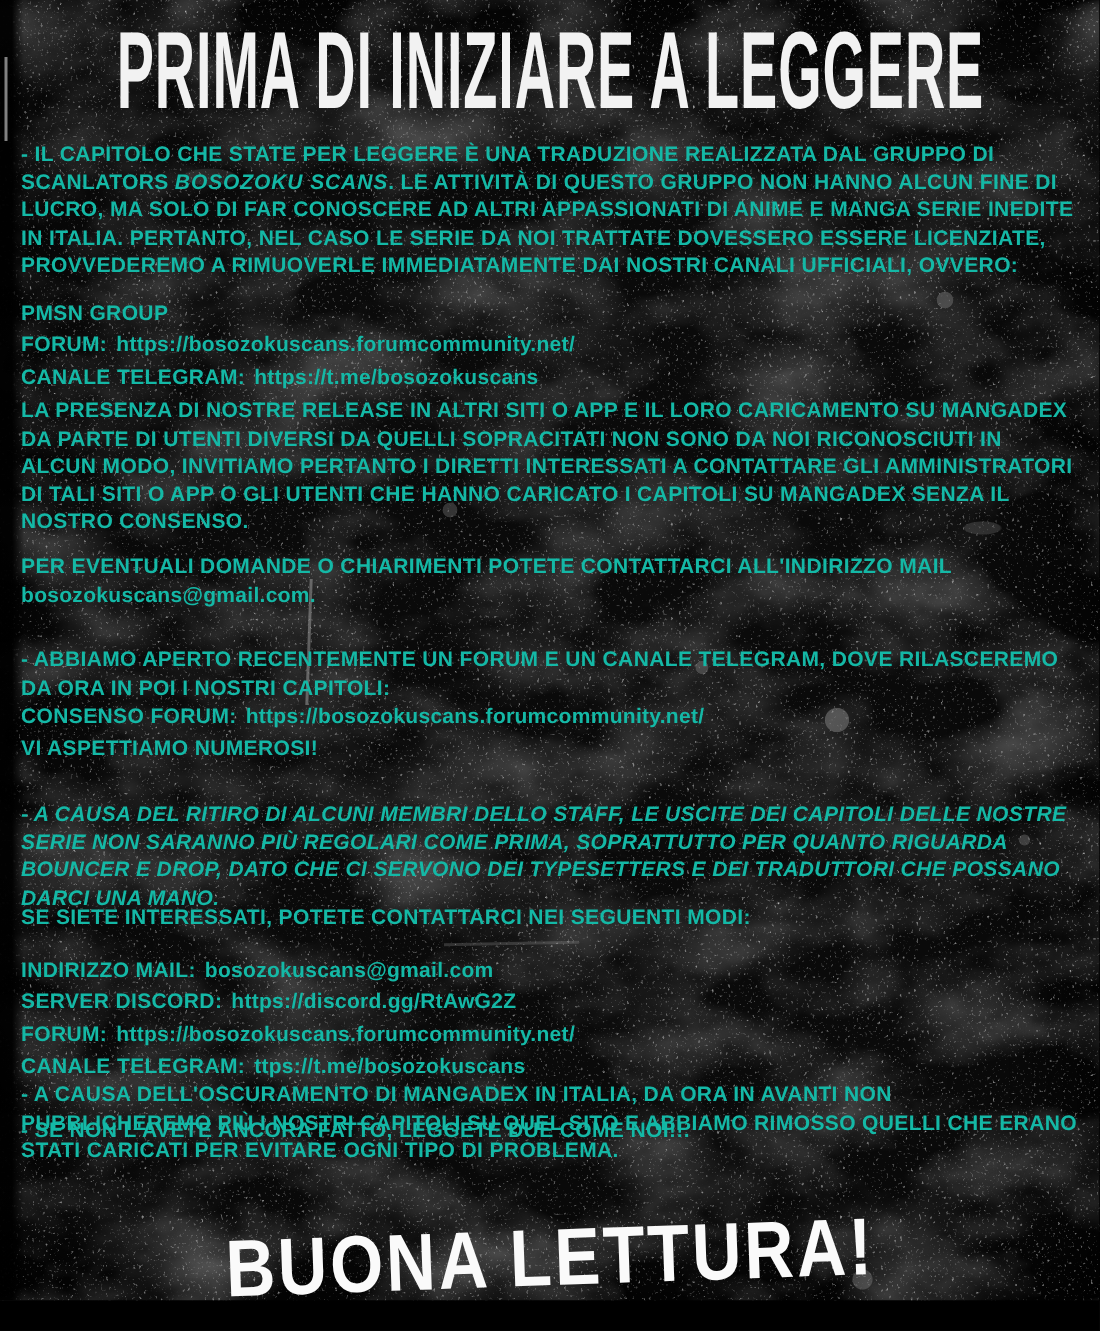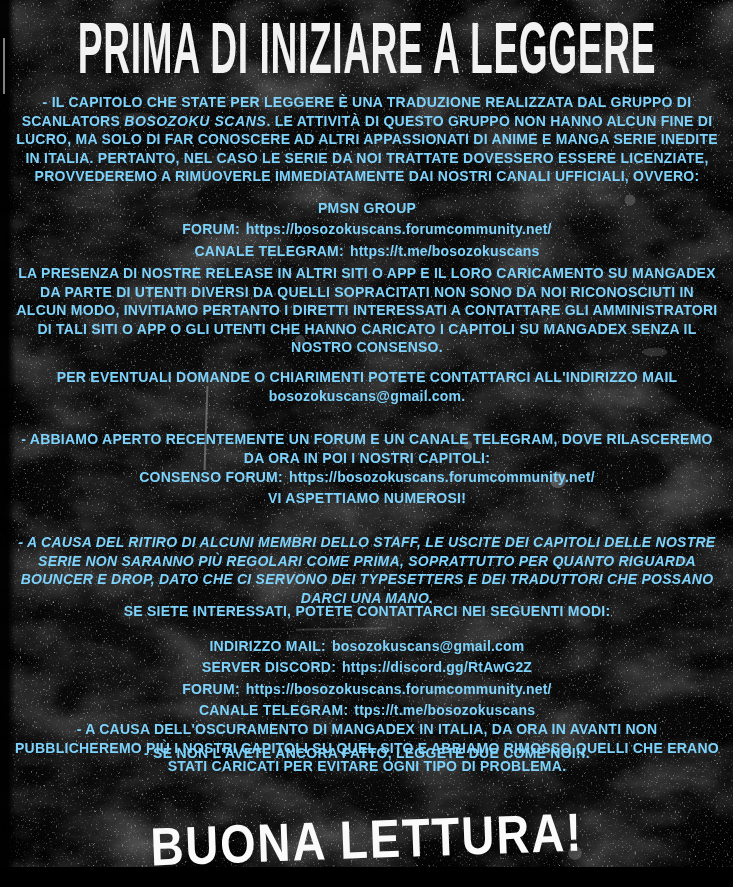--- a/index.html
+++ b/index.html
@@ -4,21 +4,20 @@
 <style>
   html,body{margin:0;padding:0;background:#000;}
   .page{
     position:relative;
     width:733px;height:867px;
     margin:0 auto;
     background:#0a0a0a;
     overflow:hidden;
     font-family:"Liberation Sans", sans-serif;
     box-shadow:inset 0 0 70px 18px rgba(0,0,0,.95);
-    text-align:center;
   }
   .noise{position:absolute;inset:0;width:100%;height:100%;pointer-events:none;}
   .blobs{
     position:absolute;inset:0;pointer-events:none;
     background-image:
       radial-gradient(circle 13px at 558px 480px, rgba(125,125,125,.55) 60%, transparent 64%),
       radial-gradient(circle 9px  at 630px 200px, rgba(115,115,115,.5) 58%, transparent 64%),
       radial-gradient(circle 8px  at 300px 340px, rgba(105,105,105,.45) 58%, transparent 64%),
       radial-gradient(circle 11px at 575px 853px, rgba(145,145,145,.35) 58%, transparent 64%),
       radial-gradient(circle 6px  at 683px 560px, rgba(120,120,120,.4) 58%, transparent 64%),
@@ -31,21 +30,21 @@
   .scratch.s1{left:205px;top:386px;width:2px;height:84px;transform:rotate(2deg);}
   .scratch.s2{left:3px;top:38px;width:2px;height:56px;background:rgba(235,235,235,.55);}
   .scratch.s3{left:296px;top:628px;width:90px;height:2px;background:rgba(150,150,150,.28);transform:rotate(-1deg);}
 
   .title-wrap{position:absolute;top:12px;left:0;right:0;display:flex;justify-content:center;}
   .title{
     white-space:nowrap;color:#f2f2f2;font-weight:700;font-size:62px;line-height:1;
     letter-spacing:1px;transform:scale(.6,1.18);transform-origin:center top;
   }
 
-  .block{position:absolute;left:14px;width:706px;color:#7dd3fc;
+  .block{position:absolute;left:14px;width:706px;color:#14b8a6;
     font-weight:700;font-size:14px;line-height:18.6px;letter-spacing:.25px;}
   .block.wide-lines{line-height:21.4px;}
   .group-name{font-style:italic;letter-spacing:.6px;}
   .lbl{margin-right:6px;}
   .url{letter-spacing:.2px;}
   .line{white-space:nowrap;}
 
   .pos-intro{top:93px;}
   .pos-channels{top:198px;}
   .pos-policy{top:264px;}

